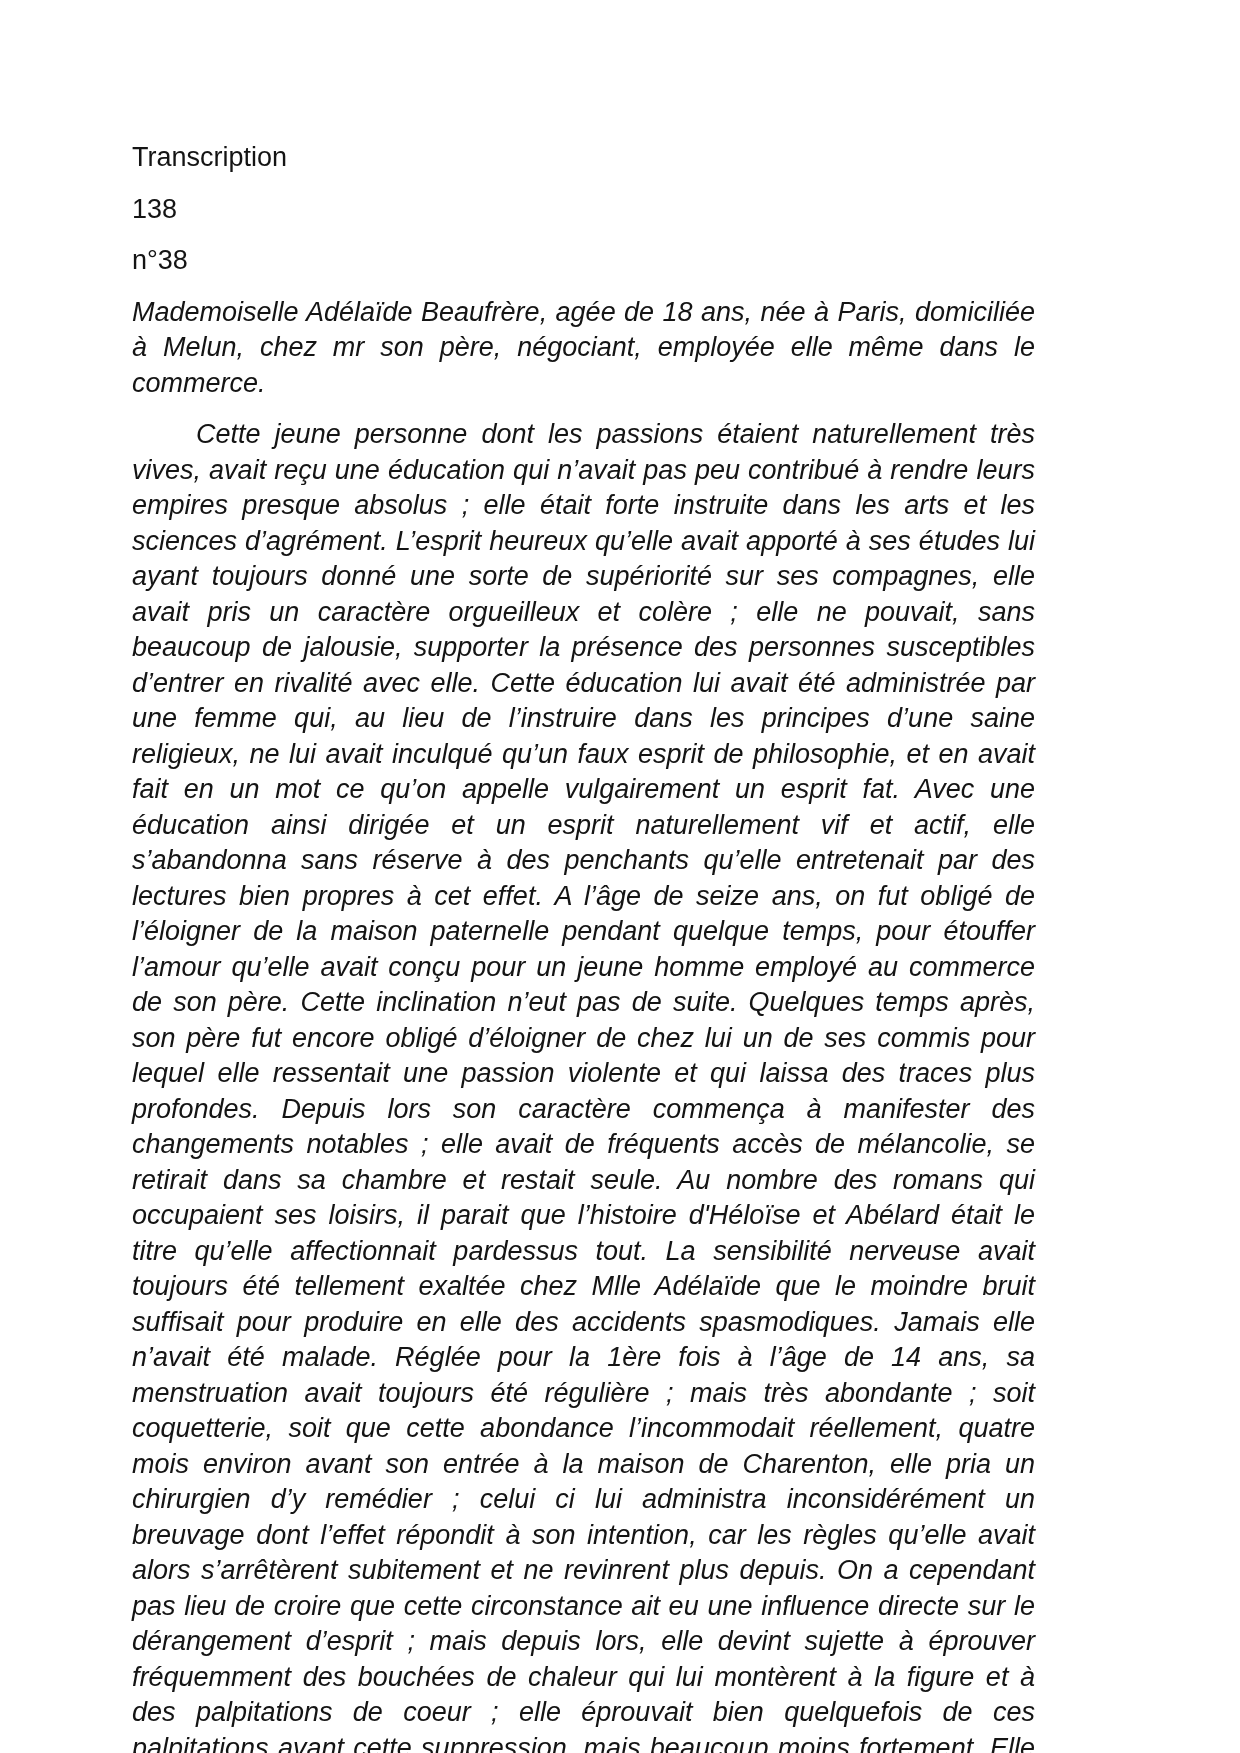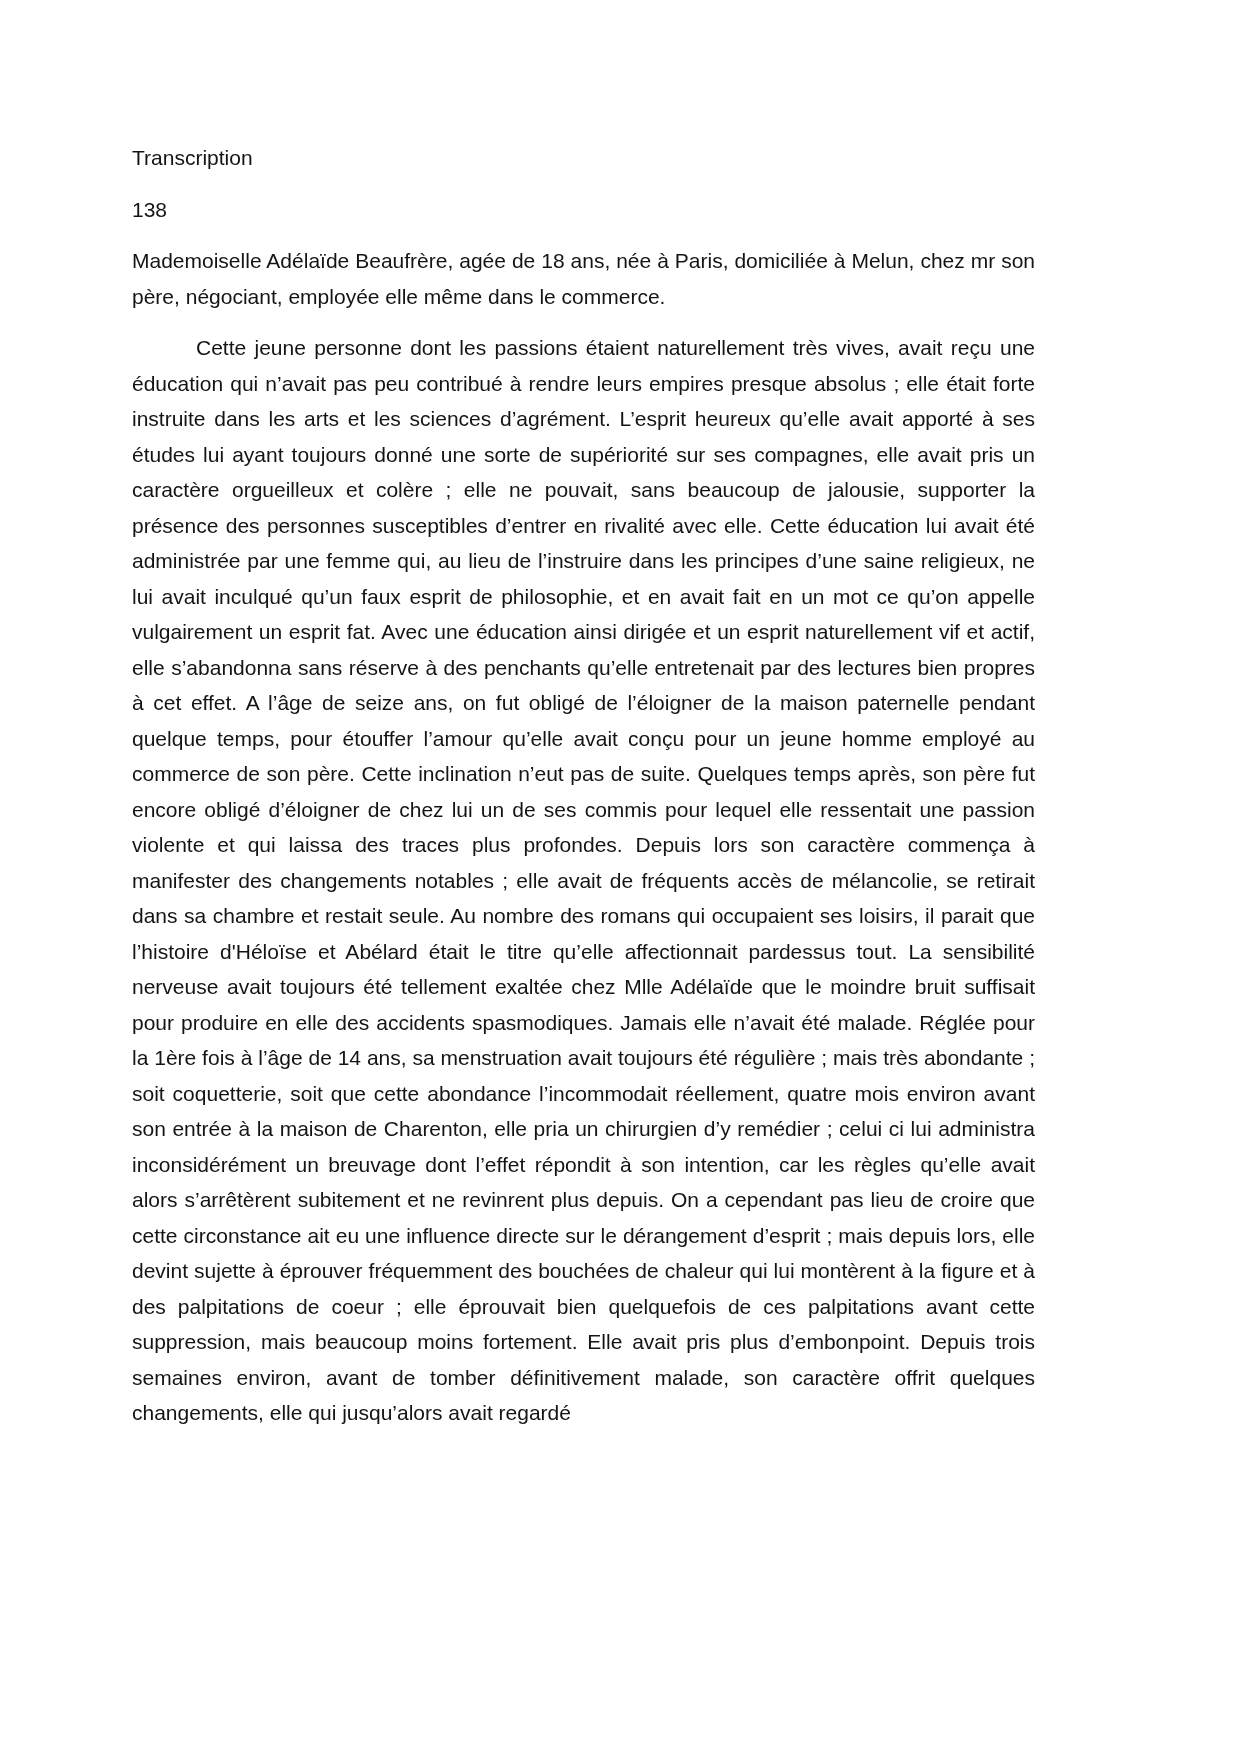--- a/index.html
+++ b/index.html
@@ -9,36 +9,38 @@
   }
   .page {
     position: relative;
     width: 1103px;
     height: 1753px;
     box-sizing: border-box;
     padding: 140px 68px 0 132px;
     background: #ffffff;
     color: #141414;
     font-family: "Liberation Sans", sans-serif;
-    font-size: 21px;
+    font-size: 27px;
     line-height: 35.5px;
     overflow: hidden;
   }
   .block {
     margin: 0 0 16px 0;
     padding: 0;
   }
   .para {
     text-align: justify;
+    font-style: italic;
   }
   .para.indent {
     text-indent: 64px;
   }
 </style>
 </head>
 <body>
 
 <div class="page">
   <p class="block">Transcription</p>
   <p class="block">138</p>
+  <p class="block">n°38</p>
   <p class="block para">Mademoiselle Adélaïde Beaufrère, agée de 18 ans, née à Paris, domiciliée à Melun, chez mr son père, négociant, employée elle même dans le commerce.</p>
   <p class="block para indent">Cette jeune personne dont les passions étaient naturellement très vives, avait reçu une éducation qui n’avait pas peu contribué à rendre leurs empires presque absolus ; elle était forte instruite dans les arts et les sciences d’agrément. L’esprit heureux qu’elle avait apporté à ses études lui ayant toujours donné une sorte de supériorité sur ses compagnes, elle avait pris un caractère orgueilleux et colère ; elle ne pouvait, sans beaucoup de jalousie, supporter la présence des personnes susceptibles d’entrer en rivalité avec elle. Cette éducation lui avait été administrée par une femme qui, au lieu de l’instruire dans les principes d’une saine religieux, ne lui avait inculqué qu’un faux esprit de philosophie, et en avait fait en un mot ce qu’on appelle vulgairement un esprit fat. Avec une éducation ainsi dirigée et un esprit naturellement vif et actif, elle s’abandonna sans réserve à des penchants qu’elle entretenait par des lectures bien propres à cet effet. A l’âge de seize ans, on fut obligé de l’éloigner de la maison paternelle pendant quelque temps, pour étouffer l’amour qu’elle avait conçu pour un jeune homme employé au commerce de son père. Cette inclination n’eut pas de suite. Quelques temps après, son père fut encore obligé d’éloigner de chez lui un de ses commis pour lequel elle ressentait une passion violente et qui laissa des traces plus profondes. Depuis lors son caractère commença à manifester des changements notables ; elle avait de fréquents accès de mélancolie, se retirait dans sa chambre et restait seule. Au nombre des romans qui occupaient ses loisirs, il parait que l’histoire d'Héloïse et Abélard était le titre qu’elle affectionnait pardessus tout. La sensibilité nerveuse avait toujours été tellement exaltée chez Mlle Adélaïde que le moindre bruit suffisait pour produire en elle des accidents spasmodiques. Jamais elle n’avait été malade. Réglée pour la 1ère fois à l’âge de 14 ans, sa menstruation avait toujours été régulière ; mais très abondante ; soit coquetterie, soit que cette abondance l’incommodait réellement, quatre mois environ avant son entrée à la maison de Charenton, elle pria un chirurgien d’y remédier ; celui ci lui administra inconsidérément un breuvage dont l’effet répondit à son intention, car les règles qu’elle avait alors s’arrêtèrent subitement et ne revinrent plus depuis. On a cependant pas lieu de croire que cette circonstance ait eu une influence directe sur le dérangement d’esprit ; mais depuis lors, elle devint sujette à éprouver fréquemment des bouchées de chaleur qui lui montèrent à la figure et à des palpitations de coeur ; elle éprouvait bien quelquefois de ces palpitations avant cette suppression, mais beaucoup moins fortement. Elle avait pris plus d’embonpoint. Depuis trois semaines environ, avant de tomber définitivement malade, son caractère offrit quelques changements, elle qui jusqu’alors avait regardé</p>
 </div>
 
 </body></html>

